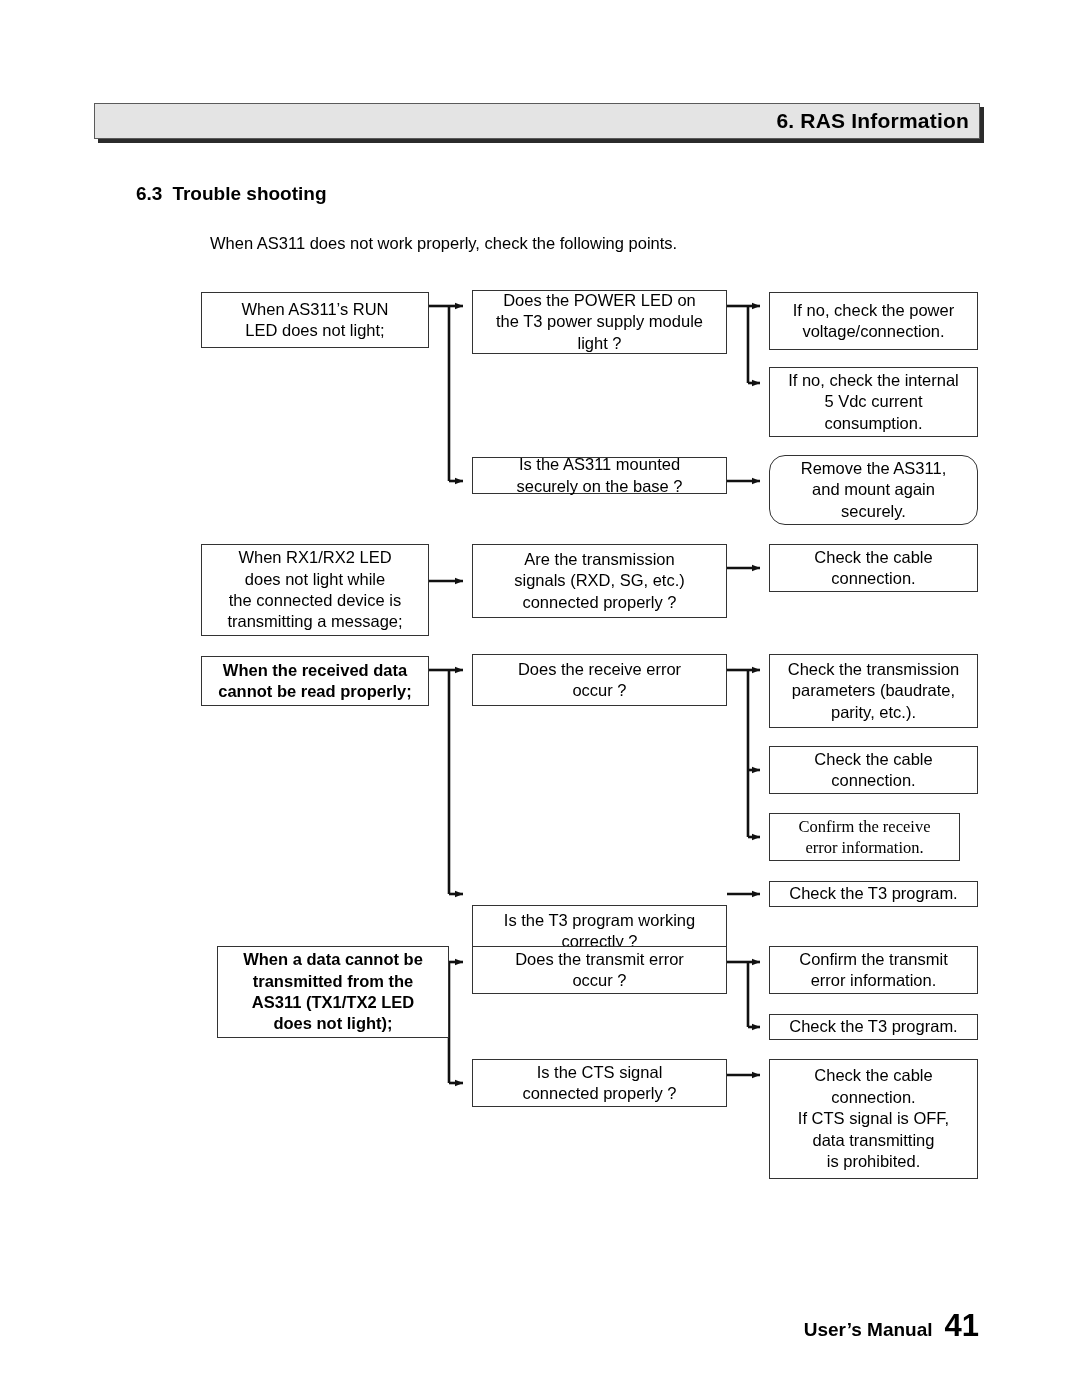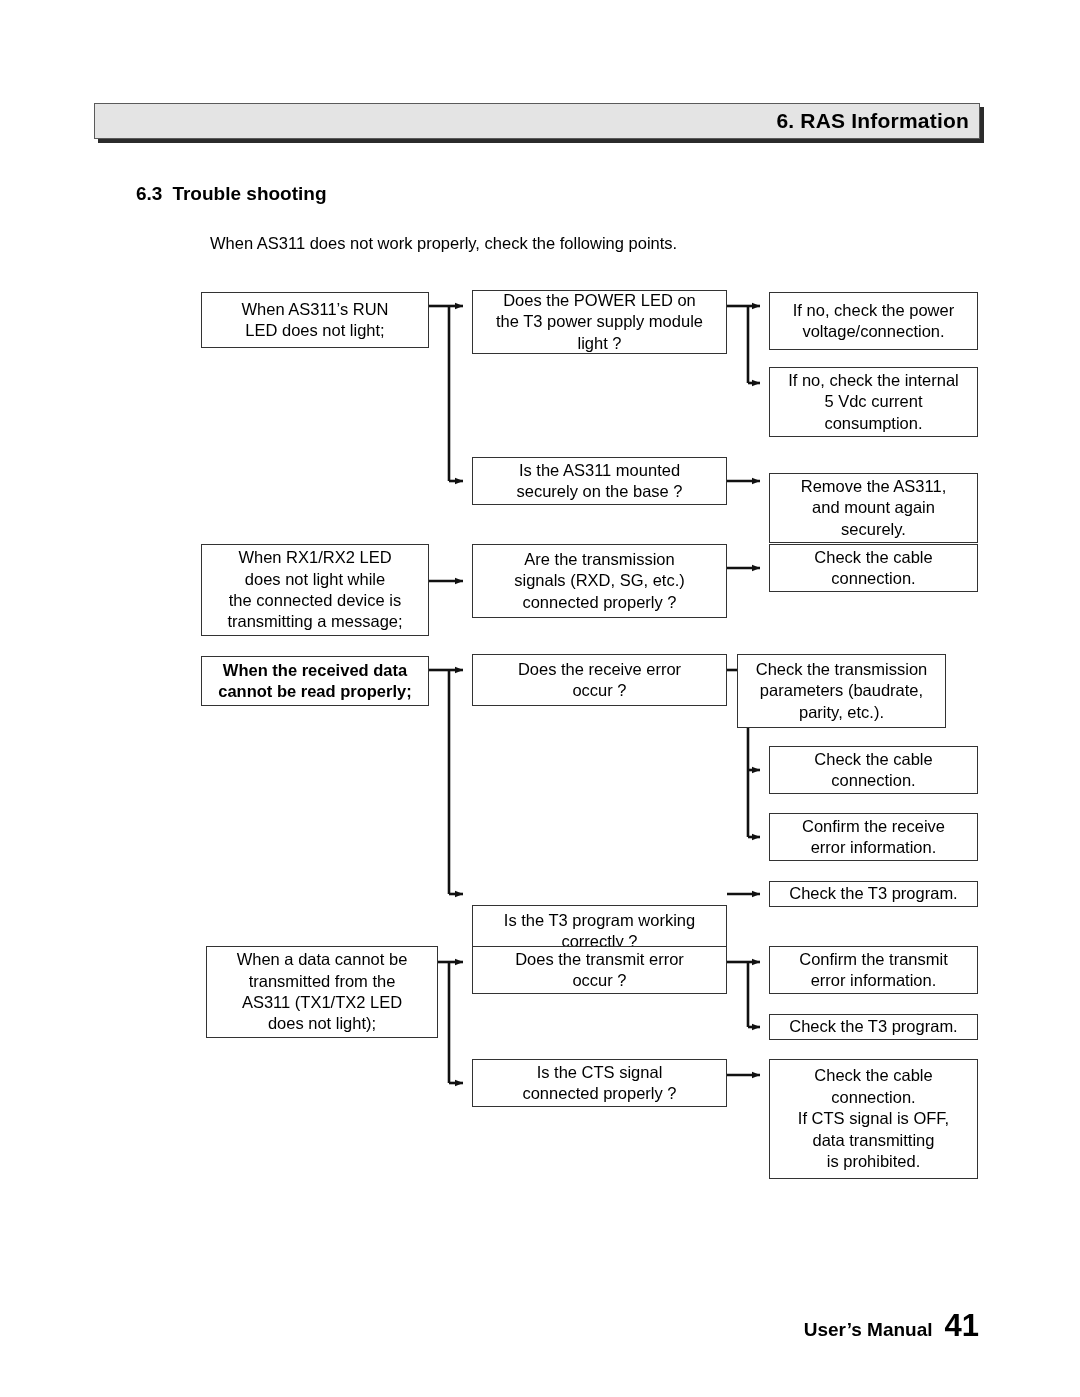--- a/index.html
+++ b/index.html
@@ -190,25 +190,25 @@
     </div>
 
     <div class="fbox" style="left:769px; top:292px; width:209px; height:58px;text-align:center;">
       <span>If no, check the power<br>voltage/connection.</span>
     </div>
 
     <div class="fbox" style="left:769px; top:367px; width:209px; height:70px;">
       <span>If no, check the internal<br>5 Vdc current<br>consumption.</span>
     </div>
 
-    <div class="fbox" style="left:472px; top:457px; width:255px; height:48px;">
+    <div class="fbox" style="left:472px; top:457px; width:255px; height:37px;">
       <span>Is the AS311 mounted<br>securely on the base ?</span>
     </div>
 
-    <div class="fbox" style="left:769px; top:473px; width:209px; height:70px;">
+    <div class="fbox" style="left:769px; top:455px; width:209px; height:70px;border-radius:16px;">
       <span>Remove the AS311,<br>and mount again<br>securely.</span>
     </div>
 
     <div class="fbox" style="left:201px; top:544px; width:228px; height:92px;">
       <span>When RX1/RX2 LED<br>does not light while<br>the connected device is<br>transmitting a message;</span>
     </div>
 
     <div class="fbox" style="left:472px; top:544px; width:255px; height:74px;">
       <span>Are the transmission<br>signals (RXD, SG, etc.)<br>connected properly ?</span>
     </div>
@@ -218,41 +218,41 @@
     </div>
 
     <div class="fbox" style="left:201px; top:656px; width:228px; height:50px;font-weight:bold;">
       <span>When the received data<br>cannot be read properly;</span>
     </div>
 
     <div class="fbox" style="left:472px; top:654px; width:255px; height:52px;">
       <span>Does the receive error<br>occur ?</span>
     </div>
 
-    <div class="fbox" style="left:737px; top:654px; width:209px; height:74px;">
+    <div class="fbox" style="left:769px; top:654px; width:209px; height:74px;">
       <span>Check the transmission<br>parameters (baudrate,<br>parity, etc.).</span>
     </div>
 
     <div class="fbox" style="left:769px; top:746px; width:209px; height:48px;">
       <span>Check the cable<br>connection.</span>
     </div>
 
-    <div class="fbox" style="left:769px; top:813px; width:209px; height:48px;">
+    <div class="fbox" style="left:769px; top:813px; width:191px; height:48px;font-family:Liberation Serif, serif;">
       <span>Confirm the receive<br>error information.</span>
     </div>
 
     <div class="fbox" style="left:472px; top:878px; width:255px; height:52px;margin-top:27px;">
       <span>Is the T3 program working<br>correctly ?</span>
     </div>
 
     <div class="fbox" style="left:769px; top:881px; width:209px; height:26px;">
       <span>Check the T3 program.</span>
     </div>
 
-    <div class="fbox" style="left:206px; top:946px; width:232px; height:92px;">
+    <div class="fbox" style="left:217px; top:946px; width:232px; height:92px;font-weight:bold;">
       <span>When a data cannot be<br>transmitted from the<br>AS311 (TX1/TX2 LED<br>does not light);</span>
     </div>
 
     <div class="fbox" style="left:472px; top:946px; width:255px; height:48px;">
       <span>Does the transmit error<br>occur ?</span>
     </div>
 
     <div class="fbox" style="left:769px; top:946px; width:209px; height:48px;">
       <span>Confirm the transmit<br>error information.</span>
     </div>

